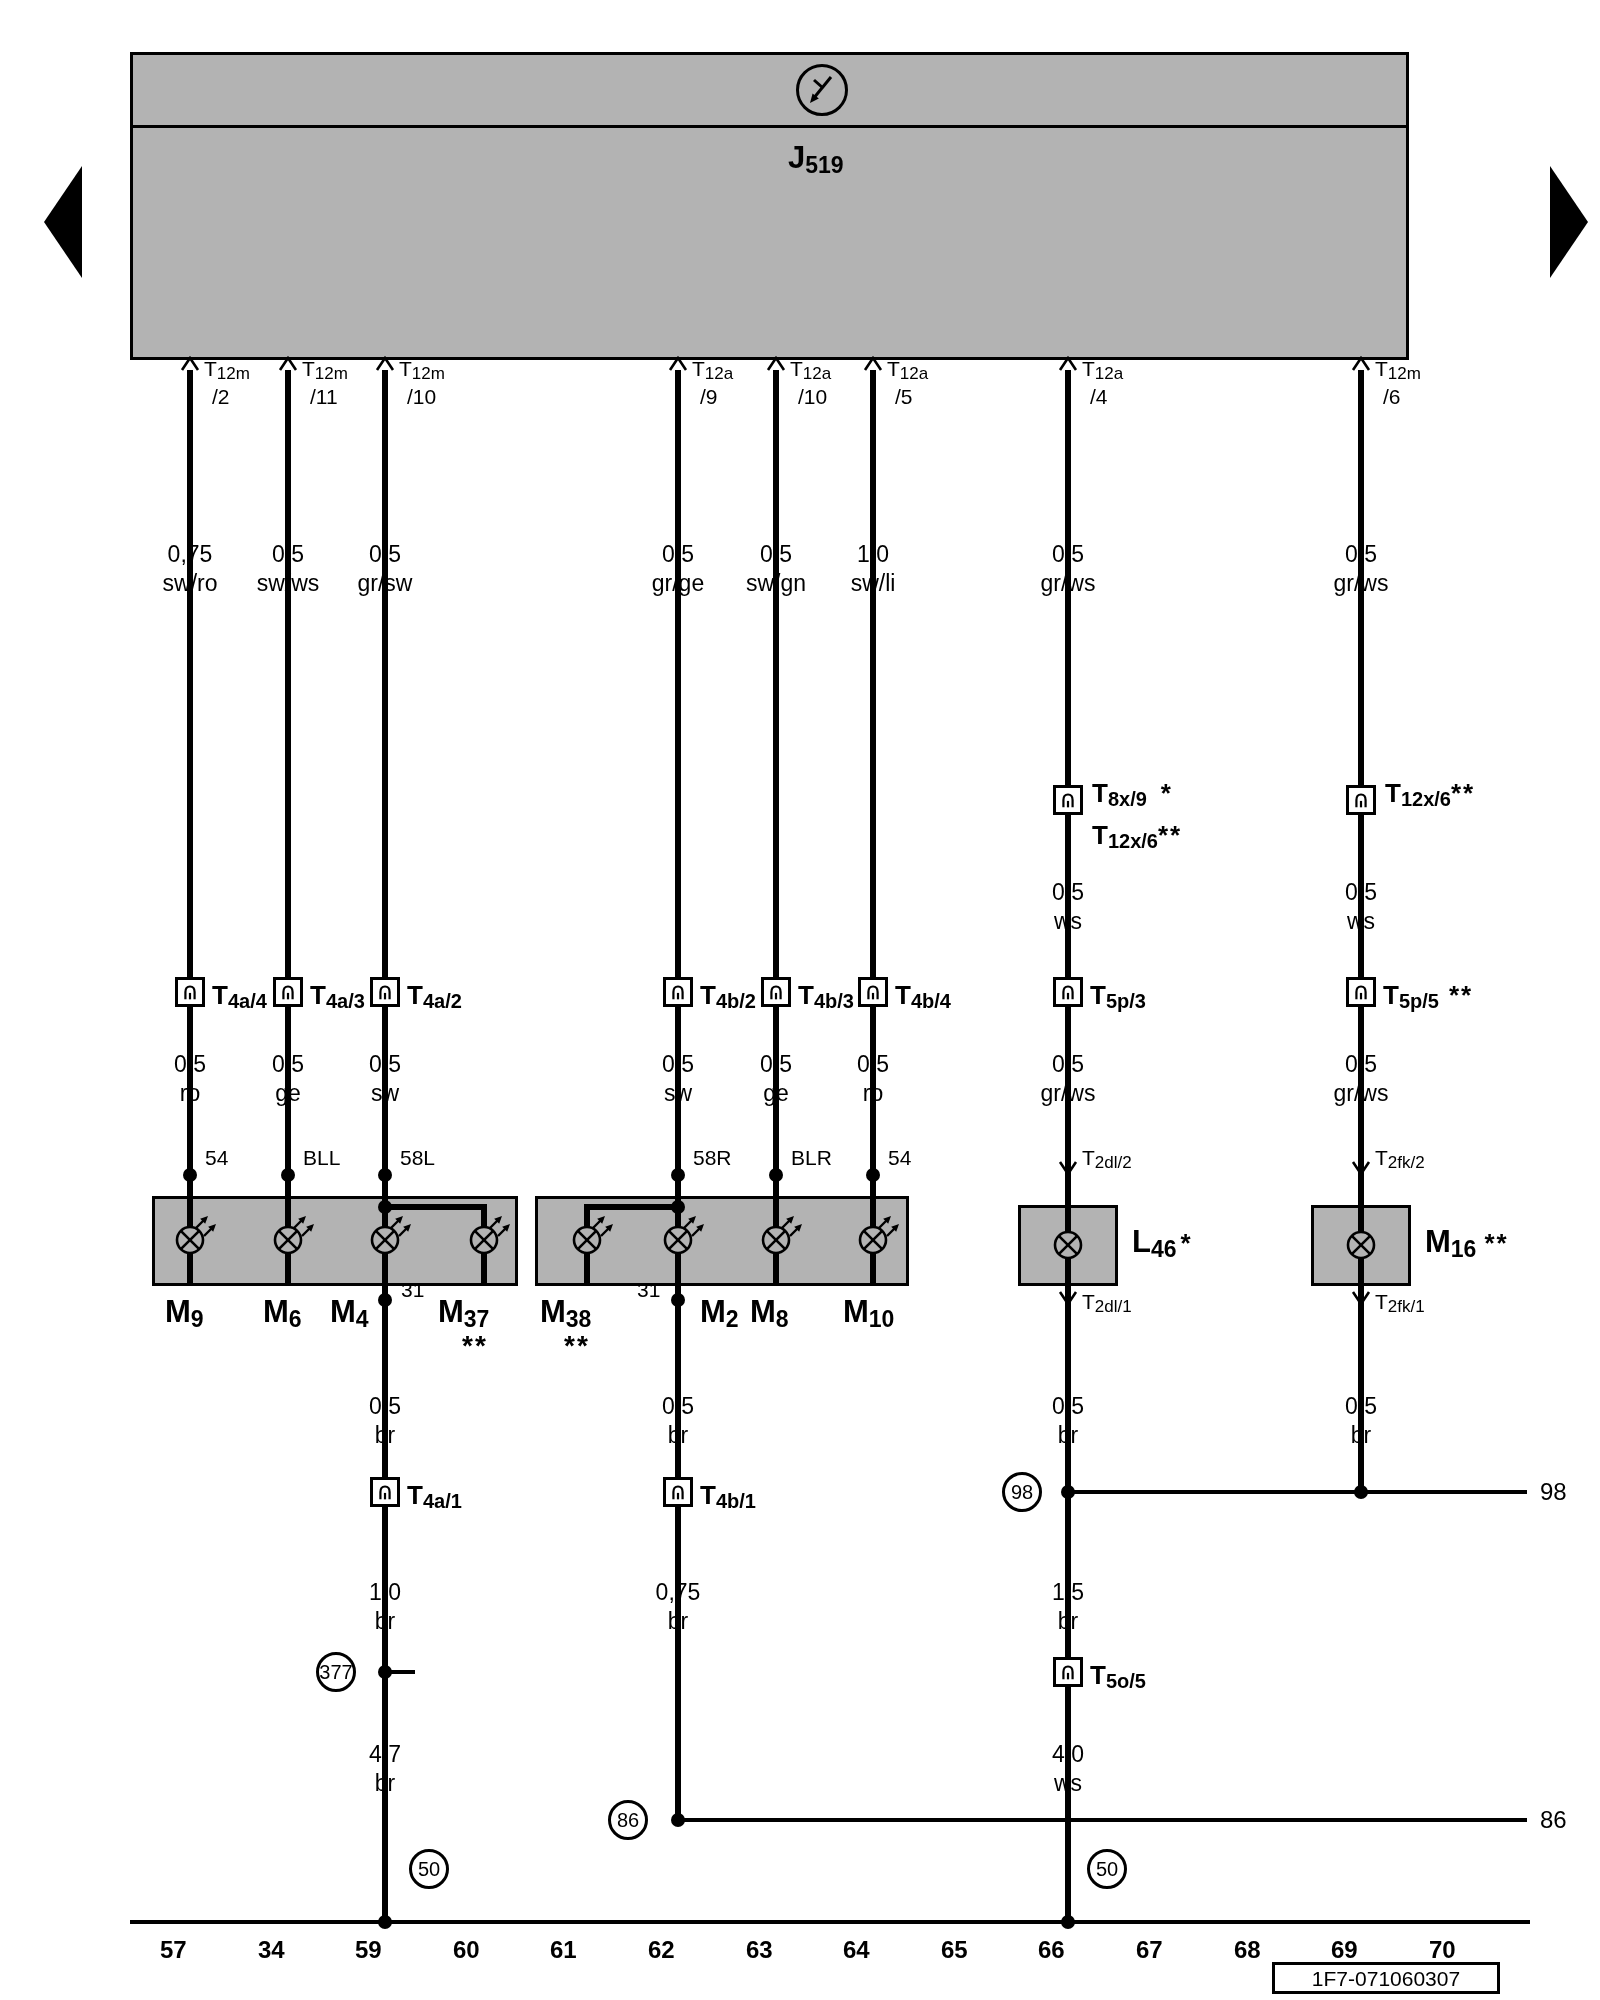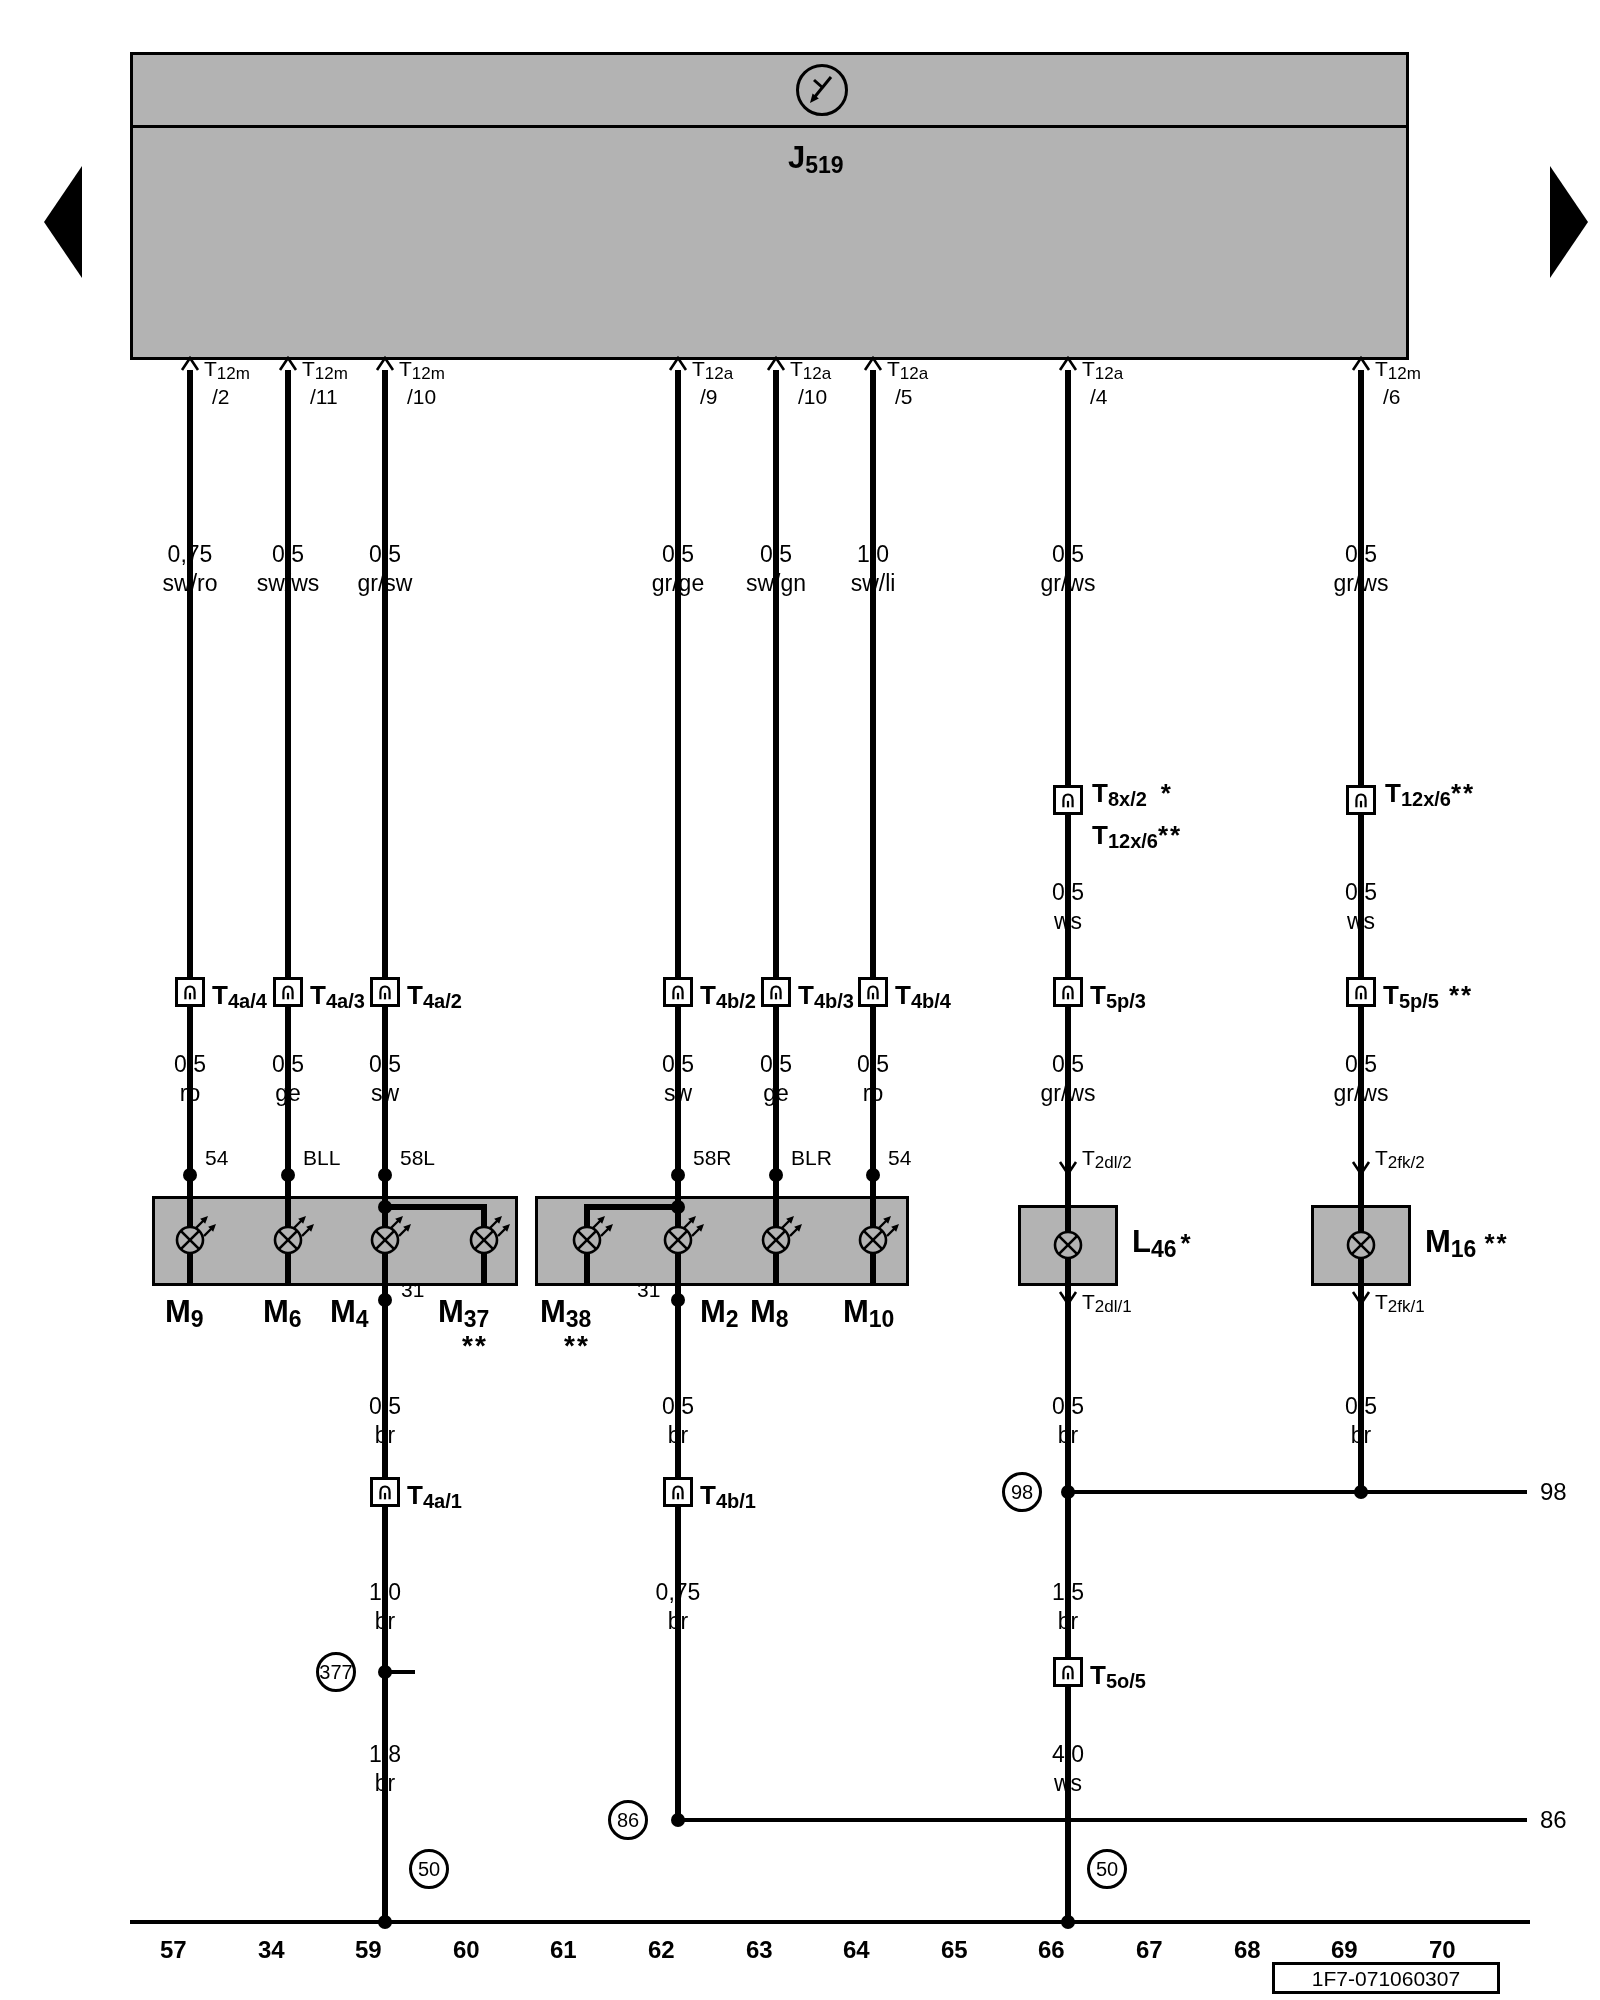--- a/index.html
+++ b/index.html
@@ -365,21 +365,21 @@
     </div>
   <div class="gauge" style="left:998px;top:540px">
       <div>0,5</div>
       <div>gr/ws</div>
     </div>
   <div class="gauge" style="left:1291px;top:540px">
       <div>0,5</div>
       <div>gr/ws</div>
     </div>
 
-  <div class="clabel" style="left:1092px;top:778px"><span>T</span><span class="tsub2">8x/2</span><span class="star" style="margin-left:14px">*</span></div>
+  <div class="clabel" style="left:1092px;top:778px"><span>T</span><span class="tsub2">8x/9</span><span class="star" style="margin-left:14px">*</span></div>
   <div class="clabel" style="left:1092px;top:820px"><span>T</span><span class="tsub2">12x/6</span><span class="star">**</span></div>
   <div class="clabel" style="left:1385px;top:778px"><span>T</span><span class="tsub2">12x/6</span><span class="star">**</span></div>
   <div class="gauge" style="left:998px;top:878px">
       <div>0,5</div>
       <div>ws</div>
     </div>
   <div class="gauge" style="left:1291px;top:878px">
       <div>0,5</div>
       <div>ws</div>
     </div>
@@ -481,21 +481,21 @@
       <div>br</div>
     </div>
   <div class="gauge" style="left:998px;top:1578px">
       <div>1,5</div>
       <div>br</div>
     </div>
 
   <div class="clabel" style="left:1090px;top:1660px"><span>T</span><span class="tsub2">5o/5</span></div>
 
   <div class="gauge" style="left:315px;top:1740px">
-      <div>1,8</div>
+      <div>4,7</div>
       <div>br</div>
     </div>
   <div class="gauge" style="left:998px;top:1740px">
       <div>4,0</div>
       <div>ws</div>
     </div>
 
   <div class="refc" style="left:316px;top:1652px">377</div>
   <div class="refc" style="left:1002px;top:1472px">98</div>
   <div class="refc" style="left:608px;top:1800px">86</div>

